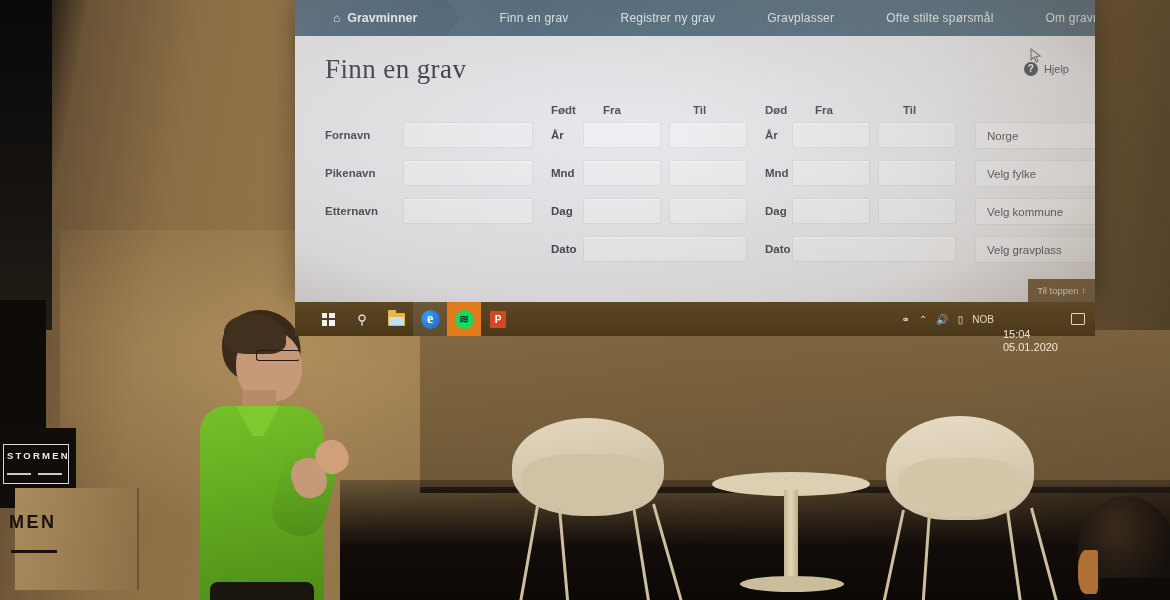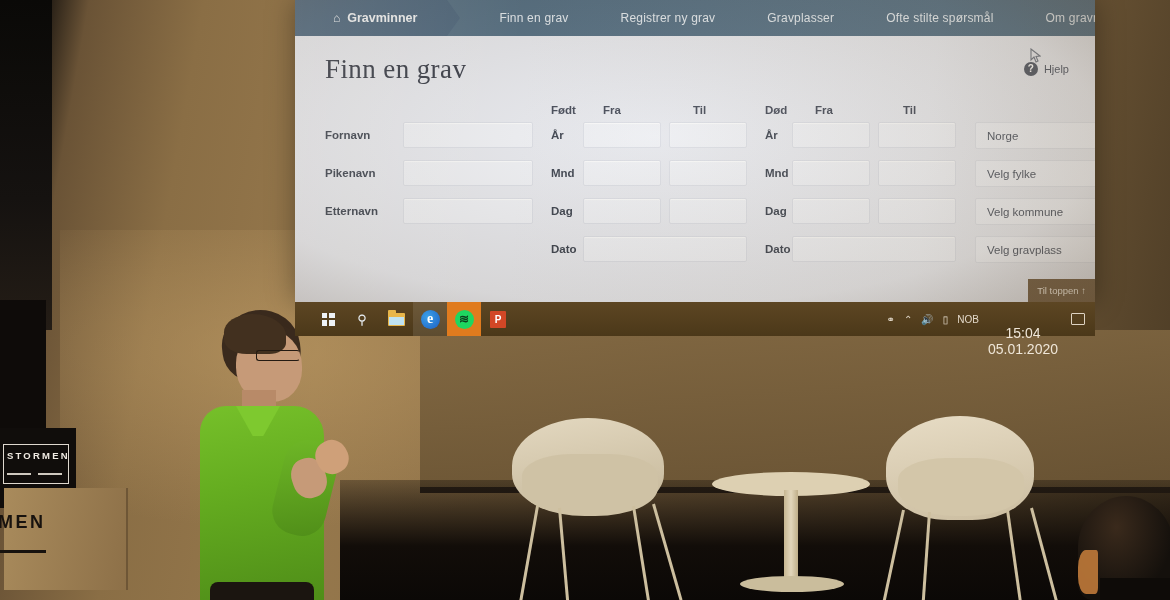--- a/index.html
+++ b/index.html
@@ -217,21 +217,21 @@
     width: 16px; height: 17px; background: #d24726; color: #fff;
     font-size: 10px; font-weight: bold;
     display: flex; align-items: center; justify-content: center;
     border-radius: 1px;
   }
   #tray {
     margin-left: auto; display: flex; align-items: center; gap: 9px;
     padding-right: 10px; color: #efe6d8; font-size: 9px;
   }
   .tray-i { opacity: .92; font-size: 10px; }
-  #clock { text-align: center; line-height: 1.15; font-size: 14px; margin-top: 44px; }
+  #clock { text-align: left; line-height: 1.15; font-size: 11px; margin-top: 44px; }
   #action-center {
     width: 14px; height: 12px; border: 1.3px solid #ded3c2; border-radius: 1px;
     margin-left: 4px;
   }
 
   
   .chair { position: absolute; }
   .chair-seat {
     position: absolute; background: #d9cdb4; border-radius: 50% 50% 42% 42%;
   }
@@ -319,21 +319,21 @@
     position: absolute; left: 7px; top: 22px;
     color: #efeae2; font-size: 9.5px; letter-spacing: 2.2px; font-weight: bold;
   }
   #sign-black-rule1 {
     position: absolute; left: 7px; top: 45px; width: 24px; height: 1.5px; background: #cfc9bf;
   }
   #sign-black-rule2 {
     position: absolute; left: 38px; top: 45px; width: 24px; height: 1.5px; background: #cfc9bf;
   }
   #podium {
-    position: absolute; left: 4px; top: 488px; width: 124px; height: 102px;
+    position: absolute; left: 15px; top: 488px; width: 124px; height: 102px;
     background: linear-gradient(100deg, #a98b5c, #8d7048);
     border-right: 2px solid #6e5636;
     padding-left: 16px;
   }
   #podium-txt {
     position: absolute; left: -6px; top: 24px;
     color: #17120e; font-size: 18px; letter-spacing: 2.5px; font-weight: bold;
   }
   #podium-rule {
     position: absolute; left: -4px; top: 62px; width: 46px; height: 3px; background: #17120e;

